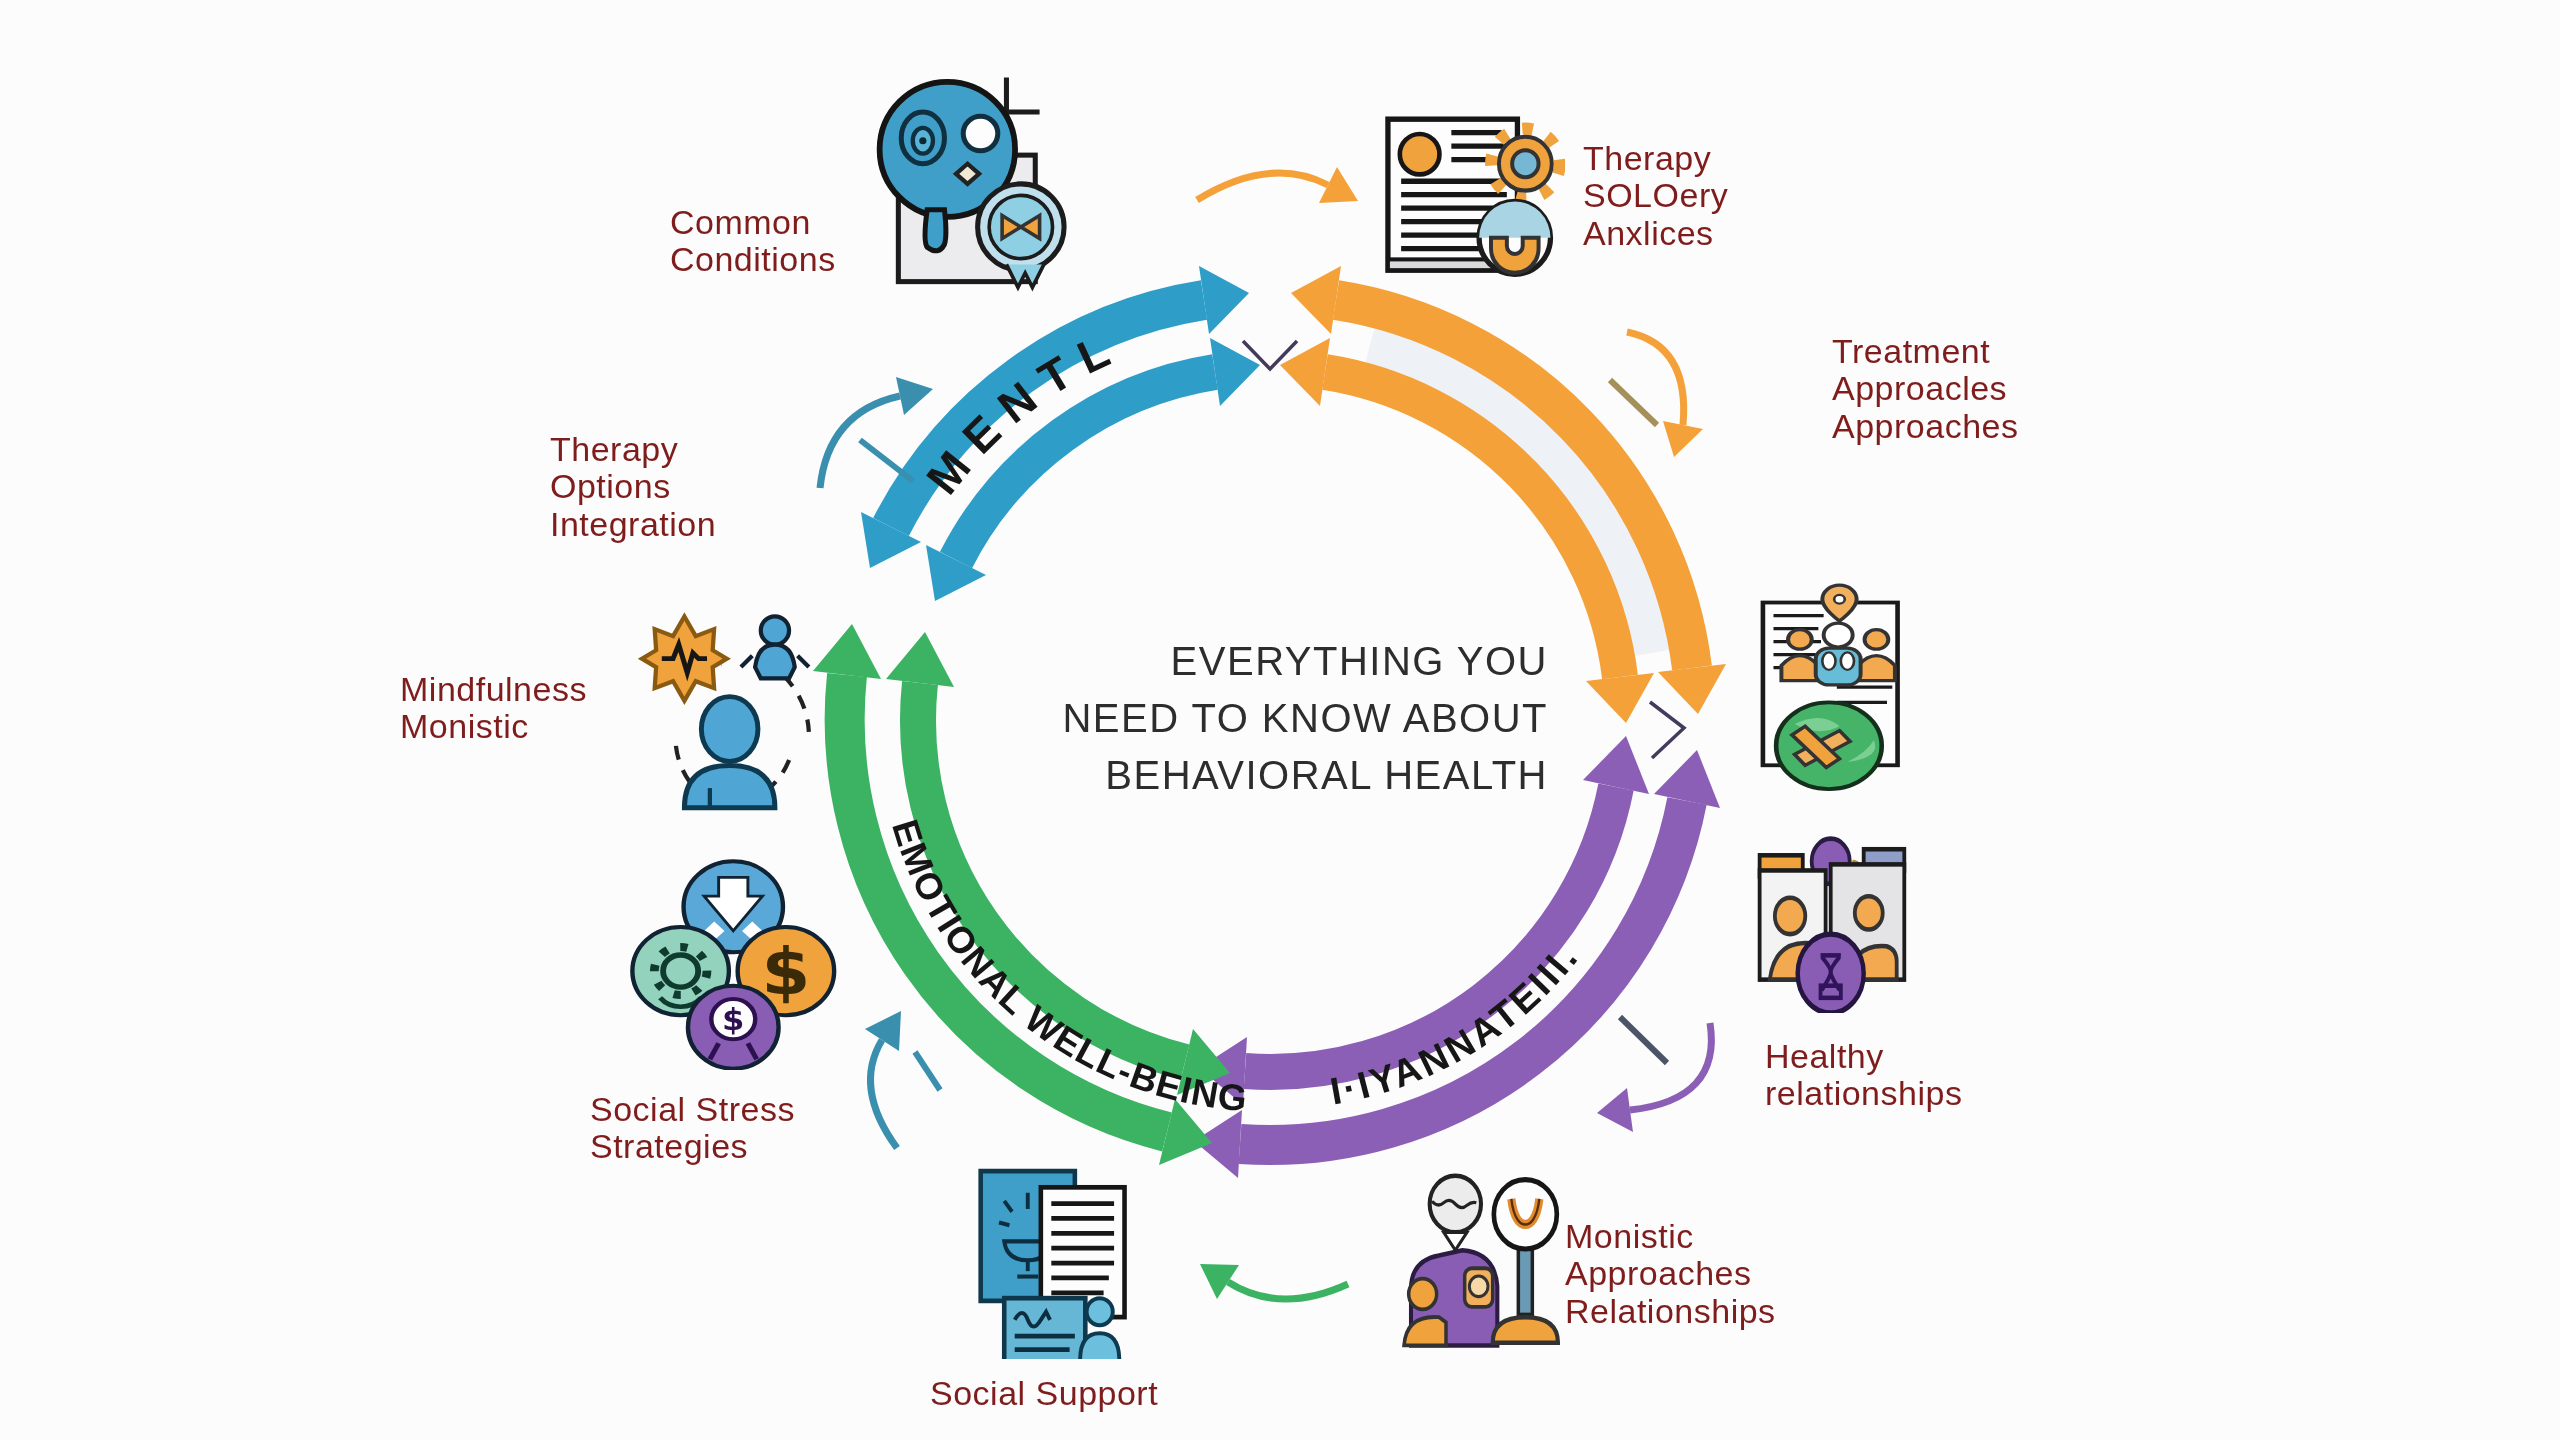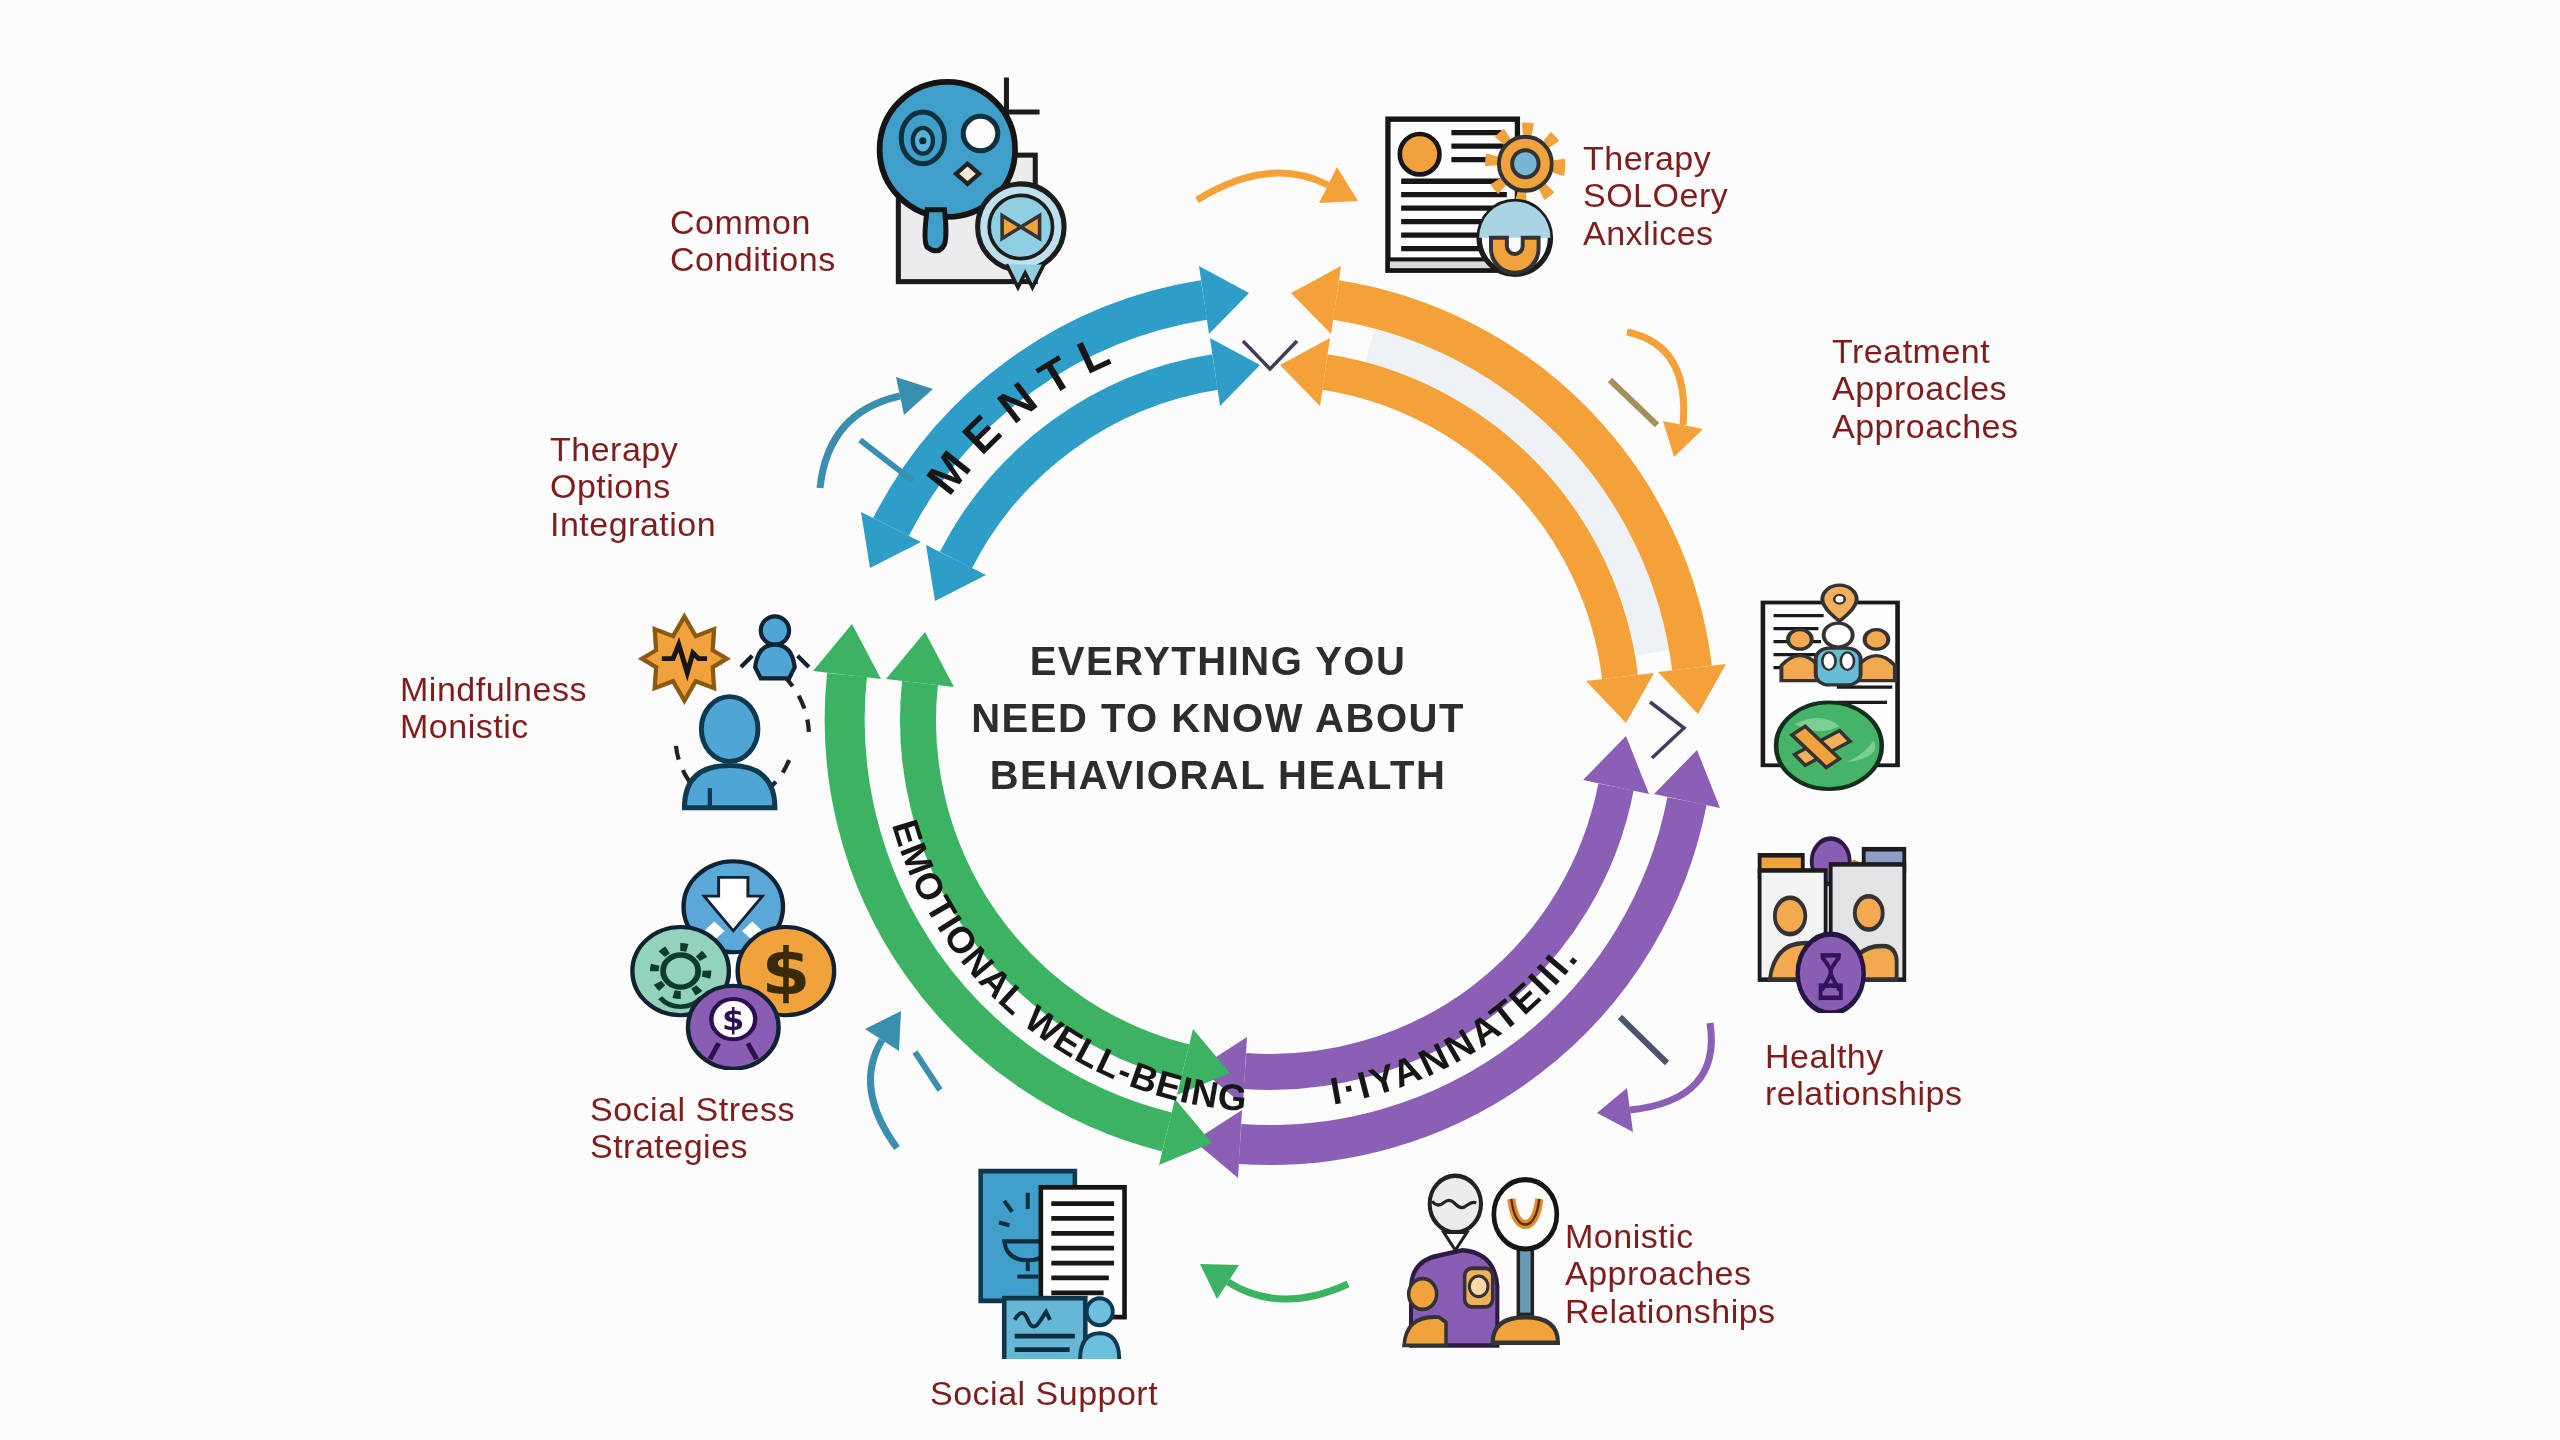--- a/index.html
+++ b/index.html
@@ -4,22 +4,22 @@
 <style>
   html,body{margin:0;padding:0;background:#ffffff;}
   .stage{position:relative;width:2560px;height:1440px;background:#fcfcfd;overflow:hidden;
          font-family:"Liberation Sans",sans-serif;}
   .ring-svg{position:absolute;left:0;top:0;}
   .band{fill:none;}
   .label{position:absolute;color:#7f1d1d;font-weight:500;font-size:34px;line-height:1.10;
          letter-spacing:0.5px;}
   .label.center{}
   .label.left{text-align:left;}
-  .title{position:absolute;left:888px;top:633px;width:660px;text-align:center;
-         color:#2d2d2d;font-weight:700;font-size:40px;line-height:1.43;letter-spacing:1.5px;}
+  .title{position:absolute;left:888px;top:633px;width:660px;text-align:right;
+         color:#2d2d2d;font-weight:400;font-size:40px;line-height:1.43;letter-spacing:1.5px;}
   .icon{position:absolute;}
   .arc-caption{font-weight:700;fill:#161616;}
   .cap-blue{font-size:46px;letter-spacing:14px;}
   .cap-green{font-size:37px;letter-spacing:1px;}
   .cap-purple{font-size:38px;letter-spacing:3px;}
 </style>
 </head>
 <body>
 
 <div class="stage">

